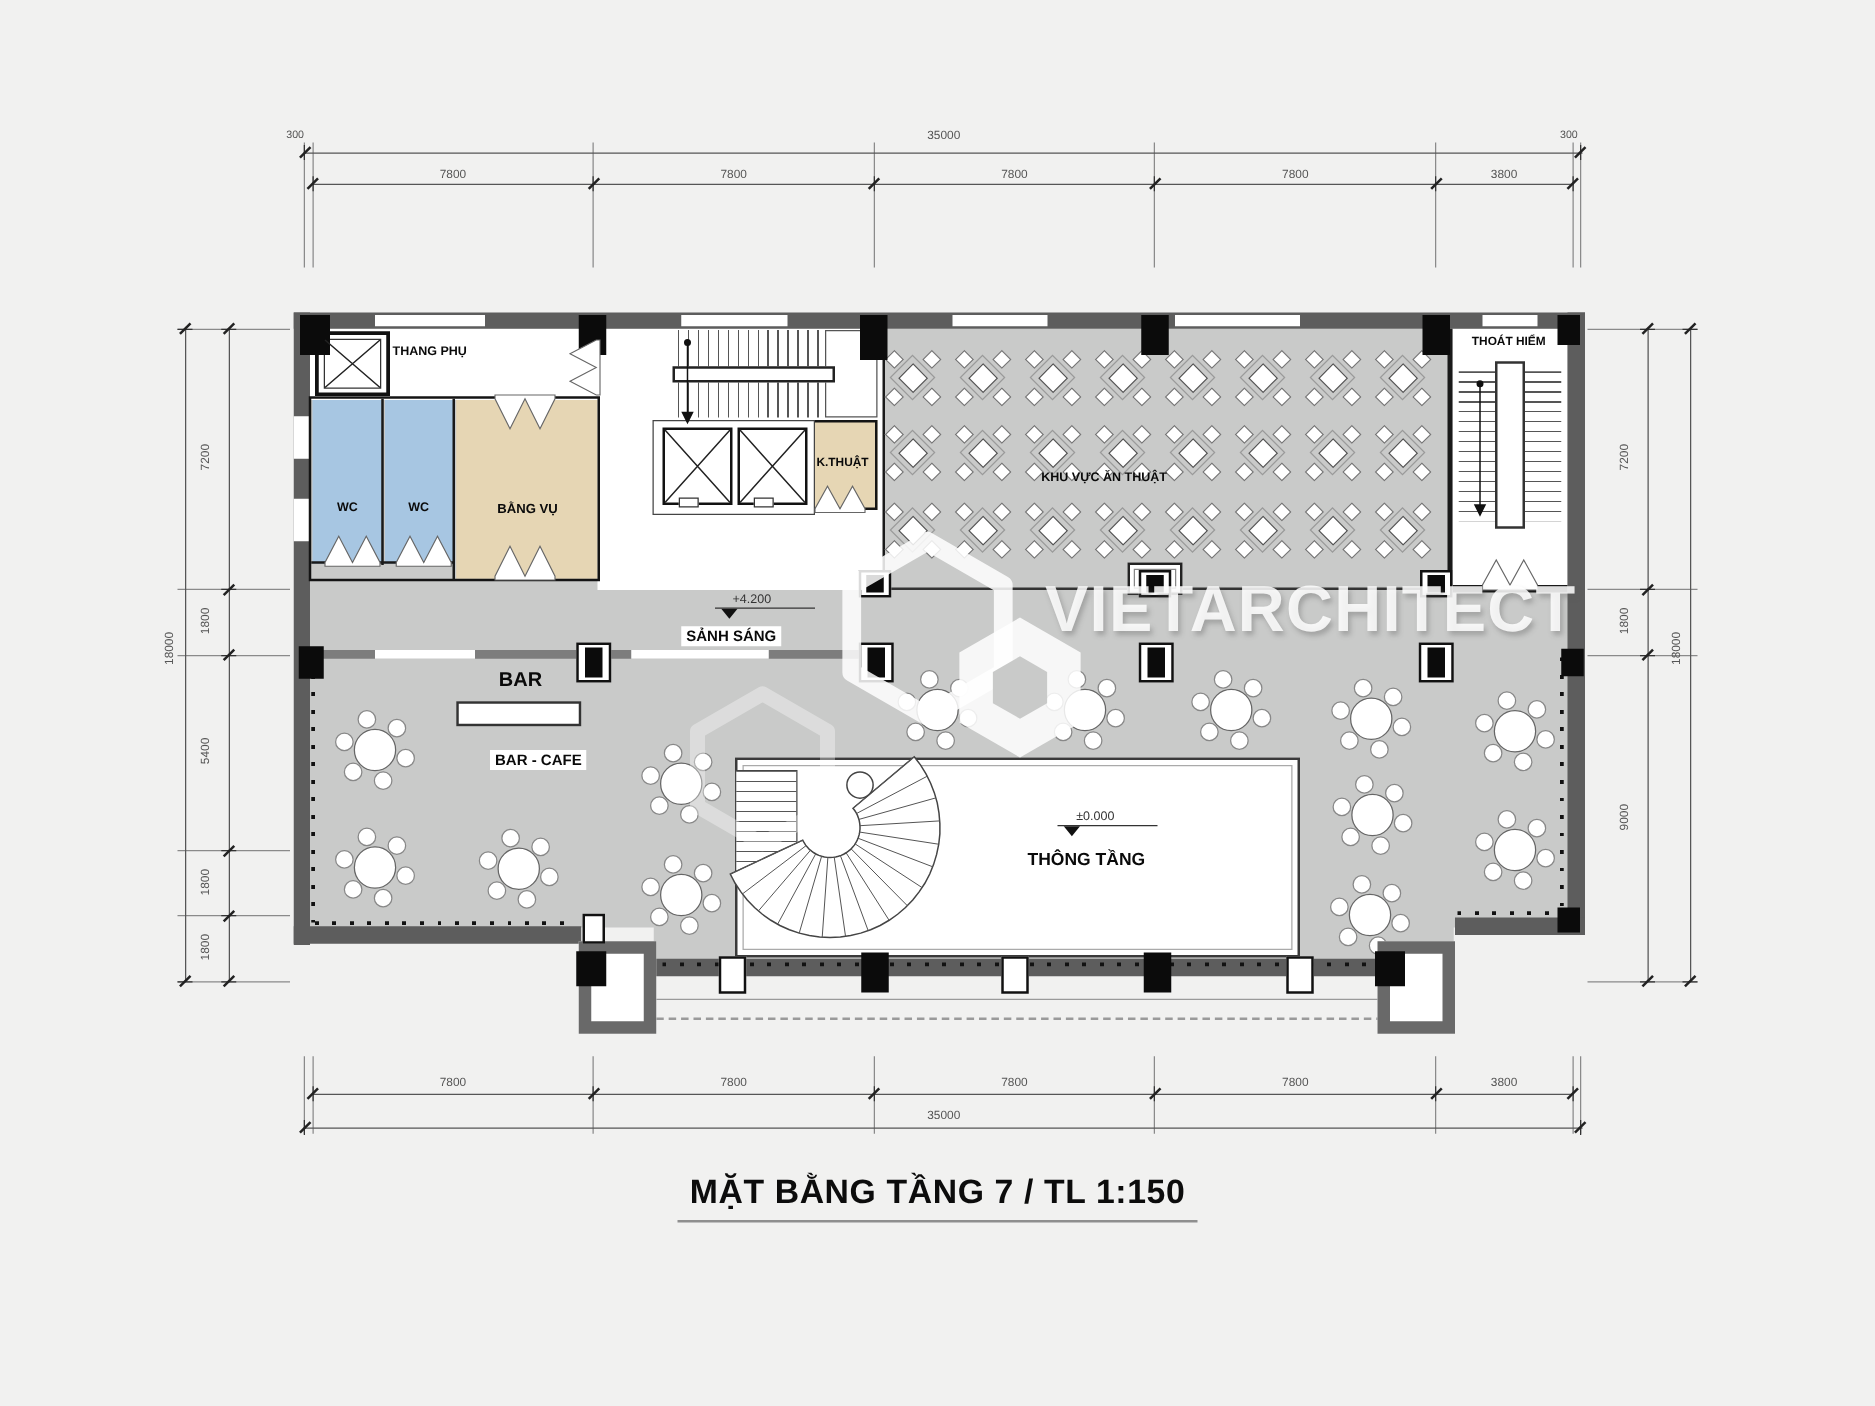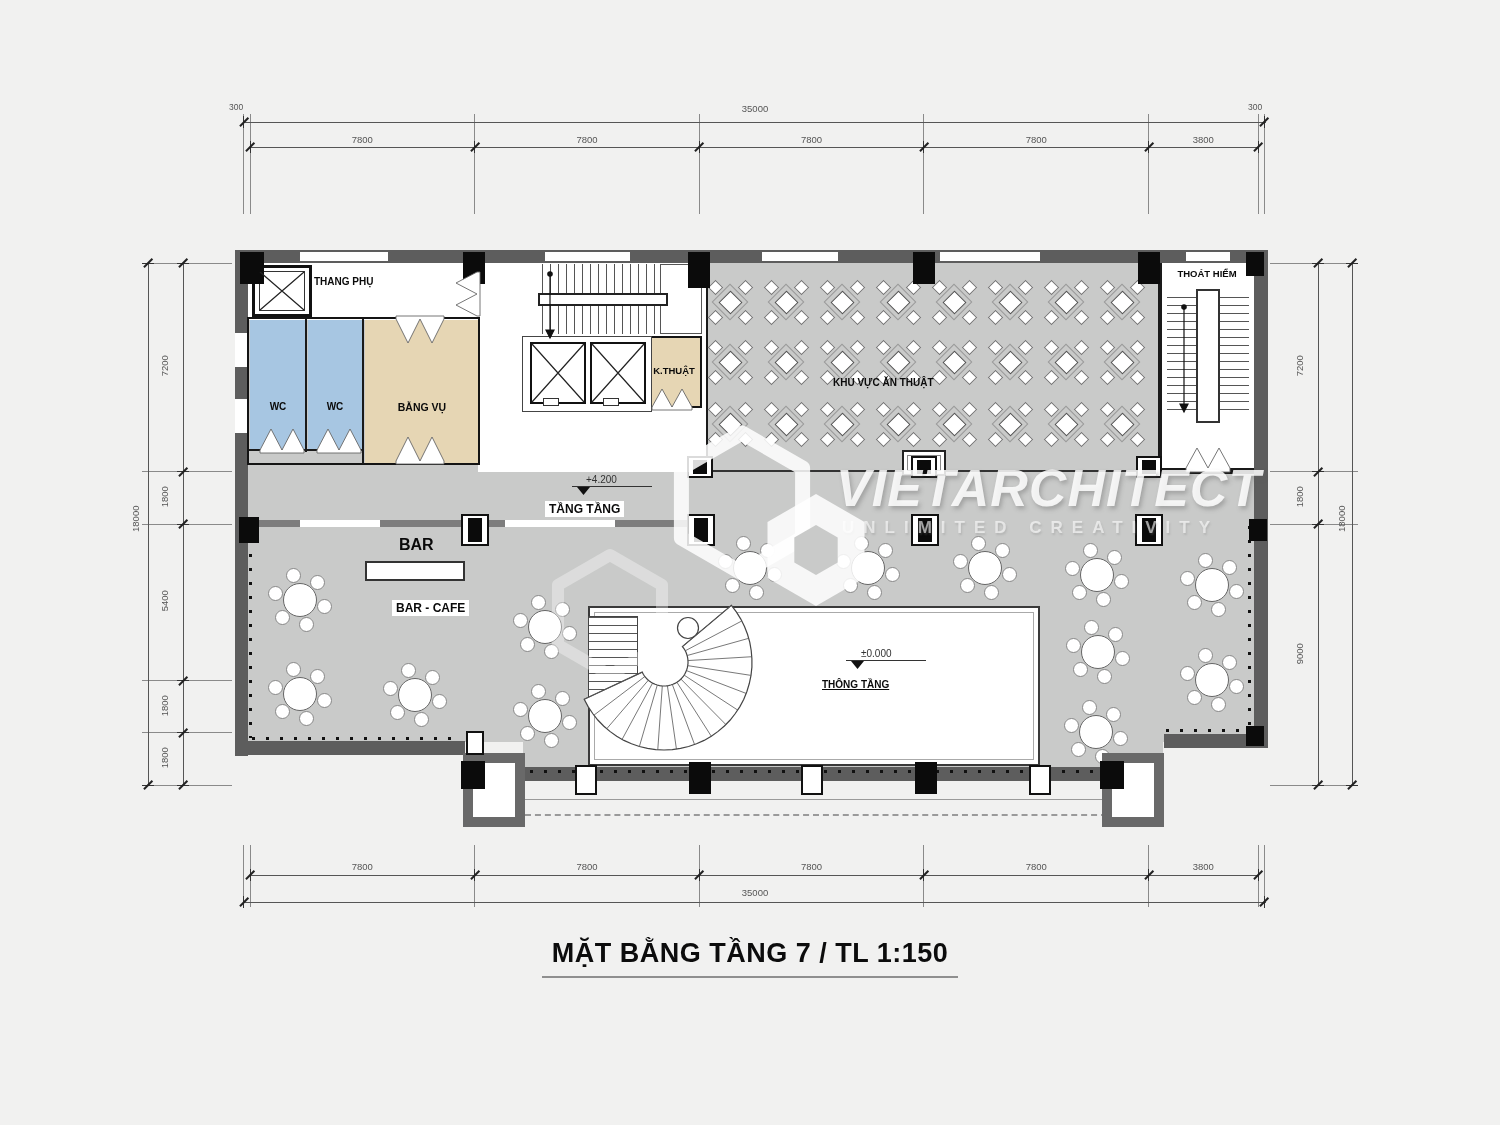--- a/index.html
+++ b/index.html
@@ -22,21 +22,21 @@
   .ctr{text-align:center;}
   .dimtxt{position:absolute;font-size:9.5px;color:#555;white-space:nowrap;z-index:3;line-height:1;}
   .rot{transform:rotate(-90deg);}
   .dline{position:absolute;background:#555;z-index:3;}
   .ext{position:absolute;background:#8a8a8a;z-index:2;}
   #title-wrap{position:absolute;left:0;right:0;top:938px;text-align:center;z-index:7;}
   #title{display:inline-block;font-size:27px;font-weight:700;color:#0c0c0c;
          letter-spacing:0.5px;border-bottom:2px solid #8f8f8f;padding:0 10px 7px;}
   #wm{position:absolute;left:0;top:0;width:1500px;height:1125px;z-index:8;pointer-events:none;}
   #wm-brand{position:absolute;left:836px;top:458px;font-size:52px;font-weight:700;letter-spacing:1px;
-            color:rgba(255,255,255,0.85);text-shadow:2px 3px 4px rgba(90,90,90,0.35);font-style:italic;}
+            color:rgba(255,255,255,0.85);text-shadow:2px 3px 4px rgba(90,90,90,0.35);}
   #wm-tagline{position:absolute;left:842px;top:518px;font-size:17px;font-weight:700;letter-spacing:9px;
               color:rgba(255,255,255,0.6);text-shadow:1px 2px 2px rgba(120,120,120,0.25);}
   svg{position:absolute;left:0;top:0;z-index:6;pointer-events:none;}
   #logo-svg{z-index:8;}
 </style>
 </head>
 <body>
 
 <div id="canvas">
 
@@ -496,43 +496,42 @@
       </g>
   </svg>
 
   <div class="rlbl" style="left:314px;top:277px;font-size:10px;">THANG PHỤ</div>
   <div class="rlbl ctr" style="left:263px;top:402px;width:30px;font-size:10px;">WC</div>
   <div class="rlbl ctr" style="left:320px;top:402px;width:30px;font-size:10px;">WC</div>
   <div class="rlbl ctr" style="left:383px;top:402px;width:78px;font-size:10.5px;">BẰNG VỤ</div>
   <div class="rlbl ctr" style="left:645px;top:366px;width:58px;font-size:9.5px;">K.THUẬT</div>
   <div class="rlbl" style="left:833px;top:378px;font-size:10px;">KHU VỰC ĂN THUẬT</div>
   <div class="rlbl ctr" style="left:1172px;top:269px;width:70px;font-size:9.5px;">THOÁT HIỂM</div>
-  <div class="rlbl boxlbl" style="left:545px;top:501px;font-size:12px;">TẦNG TẦNG</div>
+  <div class="rlbl boxlbl" style="left:545px;top:501px;font-size:12px;">SẢNH SÁNG</div>
   <div class="rlbl" style="left:399px;top:537px;font-size:16px;">BAR</div>
   <div class="rlbl boxlbl" style="left:392px;top:600px;font-size:12px;">BAR - CAFE</div>
-  <div class="rlbl" style="left:822px;top:680px;font-size:10px;text-decoration:underline;">THÔNG TẦNG</div>
+  <div class="rlbl" style="left:822px;top:680px;font-size:14px;">THÔNG TẦNG</div>
   <div class="rlbl" style="left:586px;top:475px;font-size:10px;font-weight:400;color:#333;">+4.200</div>
   <div class="rlbl" style="left:861px;top:649px;font-size:10px;font-weight:400;color:#333;">±0.000</div>
 
   <div class="dimtxt ctr" style="left:700px;top:104px;width:110px;">35000</div>
   <div class="dimtxt ctr" style="left:700px;top:888px;width:110px;">35000</div>
   <div class="dimtxt ctr rot" style="left:106px;top:514px;width:60px;">18000</div>
   <div class="dimtxt ctr rot" style="left:1312px;top:514px;width:60px;">18000</div>
   <div class="dimtxt" style="left:229px;top:103px;font-size:8.5px;">300</div>
   <div class="dimtxt" style="left:1248px;top:103px;font-size:8.5px;">300</div>
 
   <div id="wm">
     <svg id="logo-svg" width="1500" height="1125">
         <polygon points="662.0,585.0 662.0,645.0 610.0,675.0 558.0,645.0 558.0,585.0 610.0,555.0" fill="none" stroke="rgba(255,255,255,0.5)" stroke-width="12" opacity="0.7" stroke-linejoin="round"></polygon>
         <polygon points="802.6,468.0 802.6,538.0 742.0,573.0 681.4,538.0 681.4,468.0 742.0,433.0" fill="none" stroke="rgba(255,255,255,0.85)" stroke-width="15" opacity="1" stroke-linejoin="round"></polygon>
         <polygon points="864.5,522.0 864.5,578.0 816.0,606.0 767.5,578.0 767.5,522.0 816.0,494.0" fill="rgba(255,255,255,0.85)" stroke="none" stroke-width="0" opacity="1" stroke-linejoin="round"></polygon>
         <polygon points="837.7,537.5 837.7,562.5 816.0,575.0 794.3,562.5 794.3,537.5 816.0,525.0" fill="#c9cac9" stroke="none" stroke-width="0" opacity="1" stroke-linejoin="round"></polygon>
       </svg>
     <div id="wm-brand">VIETARCHITECT</div>
-    <div id="wm-tagline">UNLIMITED CREATIVITY</div>
   </div>
 
   <div id="title-wrap">
     <div id="title">MẶT BẰNG TẦNG 7 / TL 1:150</div>
   </div>
 <div>
       <div class="dline" style="left: 243px; top: 122px; width: 1023px; height: 1px;"></div>
       <div class="dline" style="left: 243px; top: 116px; width: 1px; height: 12px; background: rgb(51, 51, 51);"></div>
       <div class="dline" style="left: 237.5px; top: 121.25px; width: 12px; height: 1.5px; background: rgb(34, 34, 34); transform: rotate(-45deg);"></div>
       <div class="dline" style="left: 1263.5px; top: 116px; width: 1px; height: 12px; background: rgb(51, 51, 51);"></div>

